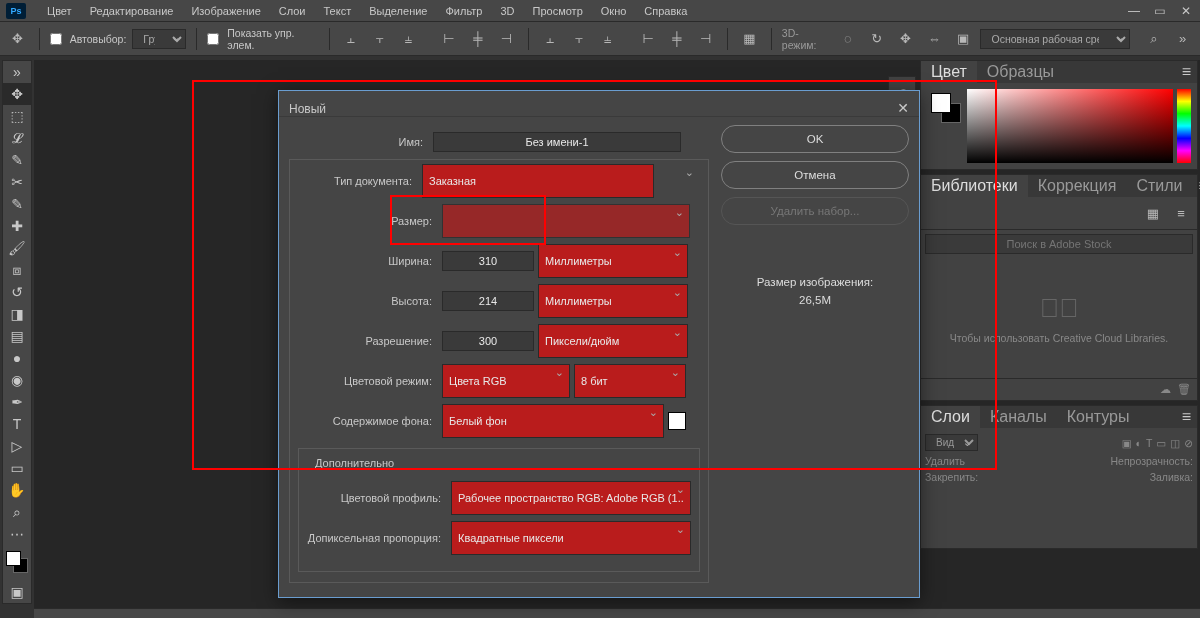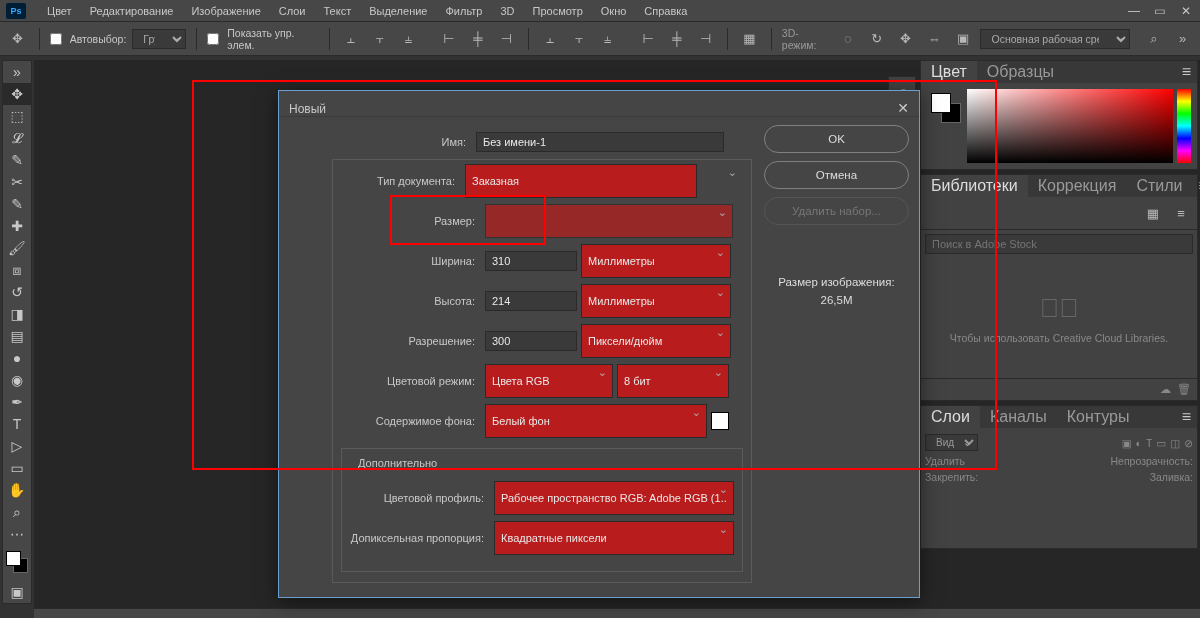--- a/index.html
+++ b/index.html
@@ -57,24 +57,24 @@
 
 
 .annot-large { position: absolute; left: 192px; top: 80px; width: 805px; height: 390px; border: 2px solid #ff0000; pointer-events: none; z-index: 999; }
 .annot-small { position: absolute; left: 390px; top: 195px; width: 156px; height: 50px; border: 2px solid #ff0000; pointer-events: none; z-index: 999; }
 
 
 .dialog { position: absolute; left: 278px; top: 90px; width: 642px; background: #454545; border: 1px solid #6a9dd0; box-shadow: 0 4px 18px rgba(0,0,0,.5); z-index: 500; }
 .dlg-title { height: 26px; background: #454545; display:flex; align-items:flex-end; padding:0 10px; font-size:12px; border-bottom:1px solid #3a3a3a; }
 .dlg-close { margin-left:auto; cursor:pointer; font-size:14px; }
 .dlg-body { display:flex; padding: 8px 10px 14px; gap: 12px; }
-.dlg-form { flex: 1; margin-left: 43px; }
+.dlg-form { flex: 1; }
 .form-row { display:flex; align-items:center; margin: 6px 0; gap: 4px; min-height: 22px; }
 .form-label { width: 140px; text-align: right; padding-right: 6px; font-size: 11px; color: #c8c8c8; }
-.txt-input { background:#3a3a3a; border:1px solid #2a2a2a; color:#e8e8e8; padding:3px 6px; font-size:11px; }
+.txt-input { background:#3a3a3a; border:1px solid #2a2a2a; color:#e8e8e8; padding:3px 6px; font-size:11px;text-align:center; }
 .sel { background:#b91c1c; border:1px solid #2a2a2a; color:#e8e8e8; padding:2px 6px; font-size:11px; height:34px; appearance:none; position:relative; }
 .sel-wrap { position:relative; display:inline-block; }
 .sel-wrap::after { content:"⌄"; position:absolute; right:6px; top:2px; color:#aaa; font-size:11px; pointer-events:none; }
 .fieldset { border:1px solid #5a5a5a; padding: 8px 8px 10px; margin-top:4px; }
 .fieldset-title { font-size:11px; color:#c8c8c8; margin: -14px 0 6px 4px; background:#454545; display:inline-block; padding:0 4px; }
 .color-swatch-tiny { width:18px; height:18px; background:#fff; border:1px solid #000; }
 .dlg-side { width: 192px; display:flex; flex-direction:column; gap:8px; }
 .dlg-btn { height:28px; background: transparent; border:1px solid #808080; border-radius:14px; color:#ddd; font-size:11.5px; cursor:pointer; }
 .dlg-btn:disabled { color:#777; border-color:#555; }
 .img-size { margin-top:40px; text-align:center; font-size:11.5px; color:#ddd; line-height:1.6; }

